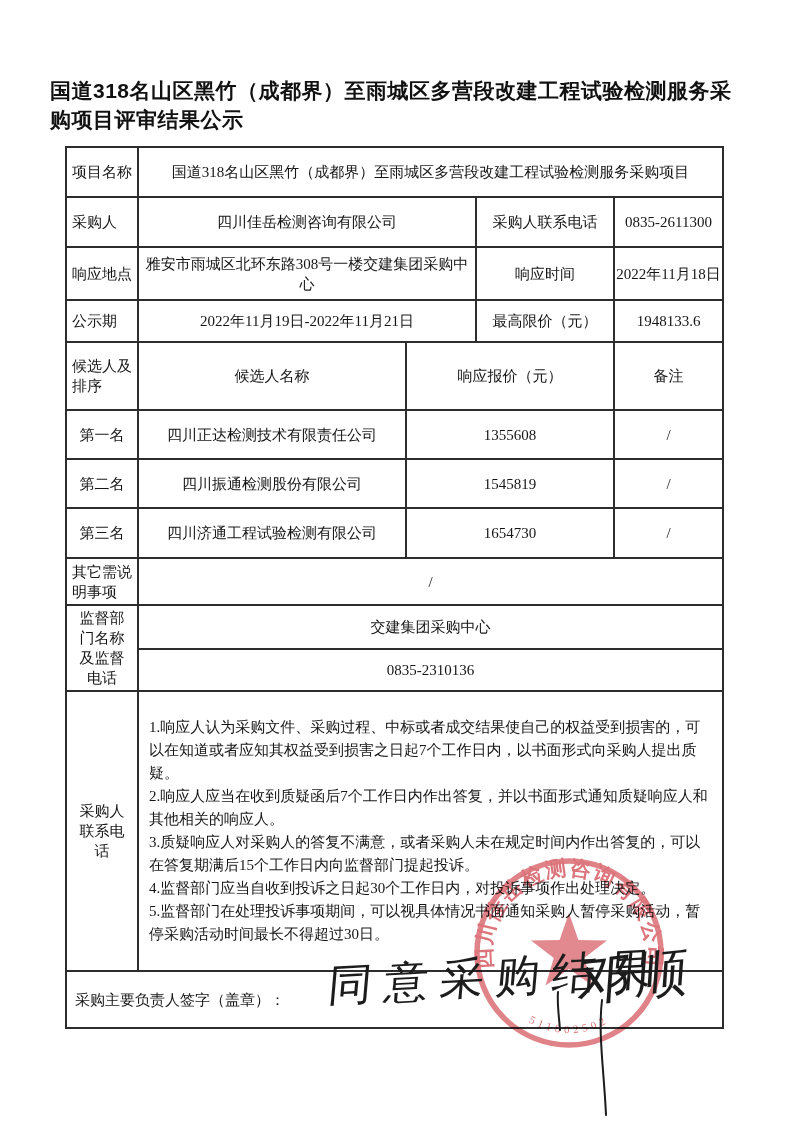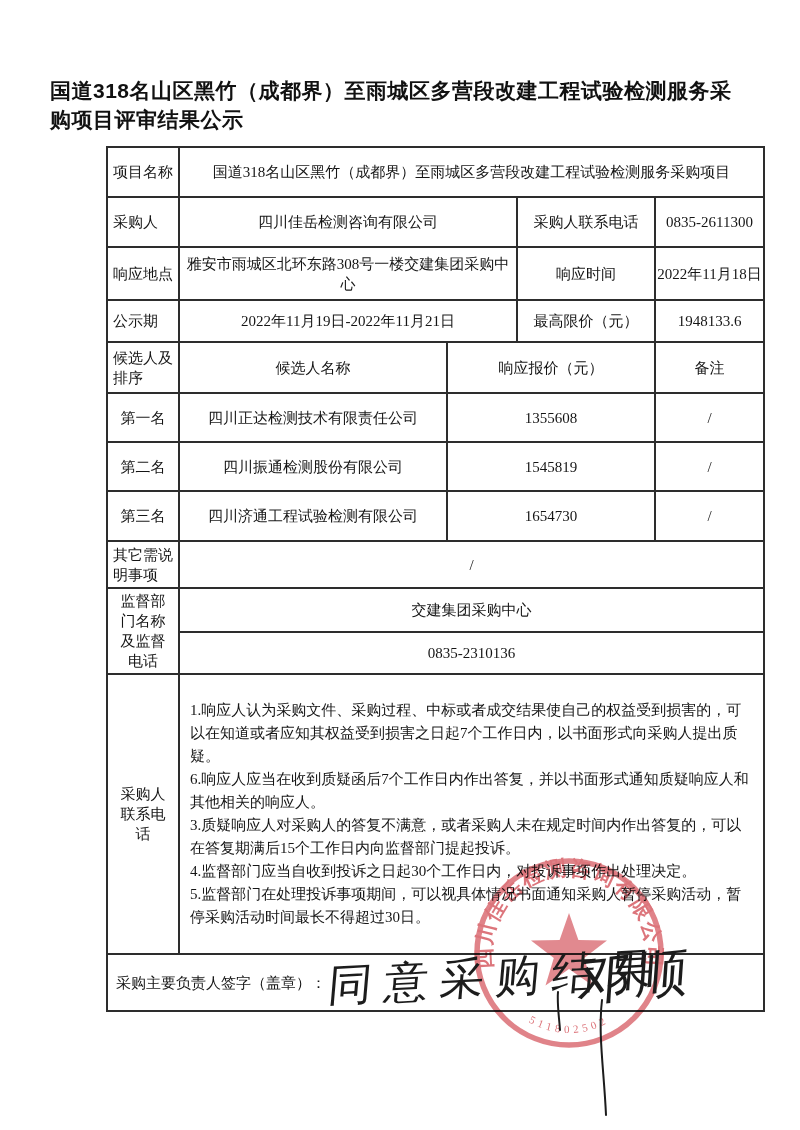--- a/index.html
+++ b/index.html
@@ -13,21 +13,21 @@
   }
   .page-title {
     position:absolute; top:76px; left:50px; width:700px;
     text-align:left;
     font-family:"Liberation Sans","DejaVu Sans",sans-serif;
     font-weight:bold; font-size:21px; line-height:29px;
     color:#111; letter-spacing:0.5px;
   }
   table.results {
     position:absolute; top:146px; left:65px; width:657px;
-    border-collapse:collapse; table-layout:fixed;margin-left:41px;
+    border-collapse:collapse; table-layout:fixed;
   }
   td {
     border:2px solid #2d2d2d;
     font-size:15px; text-align:center; vertical-align:middle;
     padding:2px 4px; line-height:20px; color:#151515;
   }
   td.lbl { text-align:left; padding-left:5px; }
   td.lbl-c { text-align:center; padding:2px 6px; }
   td.complaint-cell { text-align:left; padding:6px 10px 6px 10px;font-family:Liberation Serif, serif; }
   .complaint-list { display:flex; flex-direction:column; justify-content:center; height:100%; }
@@ -83,21 +83,21 @@
       <td colspan="2" style="padding:2px 0">雅安市雨城区北环东路308号一楼交建集团采购中心</td>
       <td>响应时间</td>
       <td style="padding:2px 0">2022年11月18日</td>
     </tr>
     <tr style="height:42px">
       <td class="lbl">公示期</td>
       <td colspan="2">2022年11月19日-2022年11月21日</td>
       <td>最高限价（元）</td>
       <td>1948133.6</td>
     </tr>
-    <tr style="height:51px">
+    <tr style="height:68px">
       <td class="lbl">候选人及排序</td>
       <td>候选人名称</td>
       <td colspan="2">响应报价（元）</td>
       <td>备注</td>
     </tr>
     <tr style="height:49px">
       <td>第一名</td>
       <td>四川正达检测技术有限责任公司</td>
       <td colspan="2">1355608</td>
       <td>/</td>
@@ -123,21 +123,21 @@
       <td colspan="4">交建集团采购中心</td>
     </tr>
     <tr style="height:40px">
       <td colspan="4">0835-2310136</td>
     </tr>
     <tr style="height:280px">
       <td class="lbl-c">采购人联系电话</td>
       <td colspan="4" class="complaint-cell">
         <div class="complaint-list">
           <div class="complaint-item">1.响应人认为采购文件、采购过程、中标或者成交结果使自己的权益受到损害的，可以在知道或者应知其权益受到损害之日起7个工作日内，以书面形式向采购人提出质疑。</div>
-          <div class="complaint-item">6.响应人应当在收到质疑函后7个工作日内作出答复，并以书面形式通知质疑响应人和其他相关的响应人。</div>
+          <div class="complaint-item">2.响应人应当在收到质疑函后7个工作日内作出答复，并以书面形式通知质疑响应人和其他相关的响应人。</div>
           <div class="complaint-item">3.质疑响应人对采购人的答复不满意，或者采购人未在规定时间内作出答复的，可以在答复期满后15个工作日内向监督部门提起投诉。</div>
           <div class="complaint-item">4.监督部门应当自收到投诉之日起30个工作日内，对投诉事项作出处理决定。</div>
           <div class="complaint-item">5.监督部门在处理投诉事项期间，可以视具体情况书面通知采购人暂停采购活动，暂停采购活动时间最长不得超过30日。</div>
         </div>
       </td>
     </tr>
     <tr style="height:57px">
       <td colspan="5" class="sign-cell">
         <span>采购主要负责人签字（盖章）：</span>
       </td>

